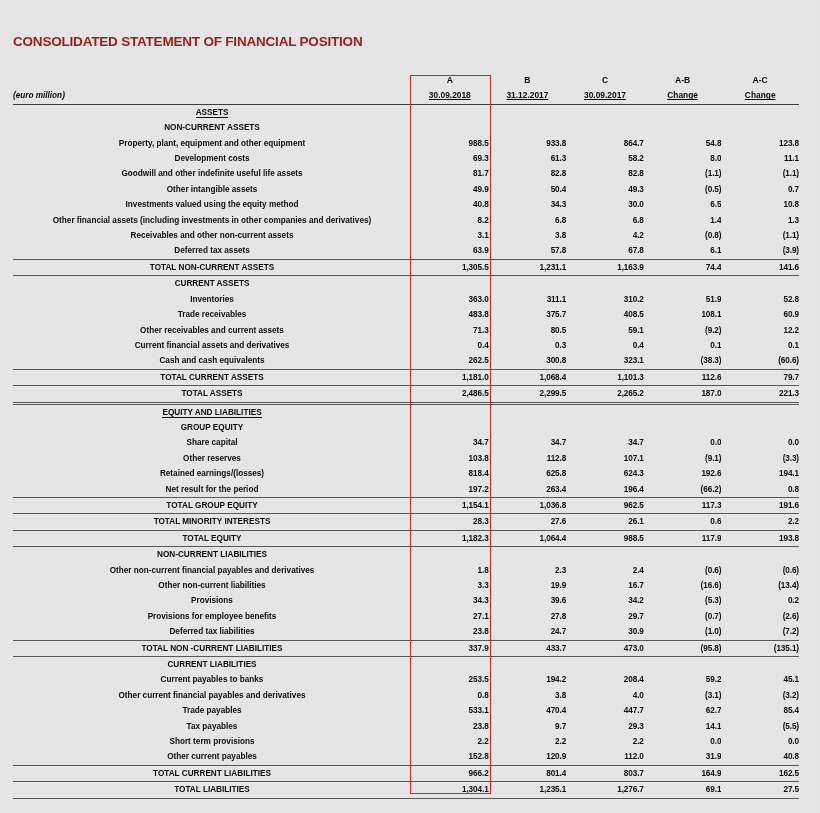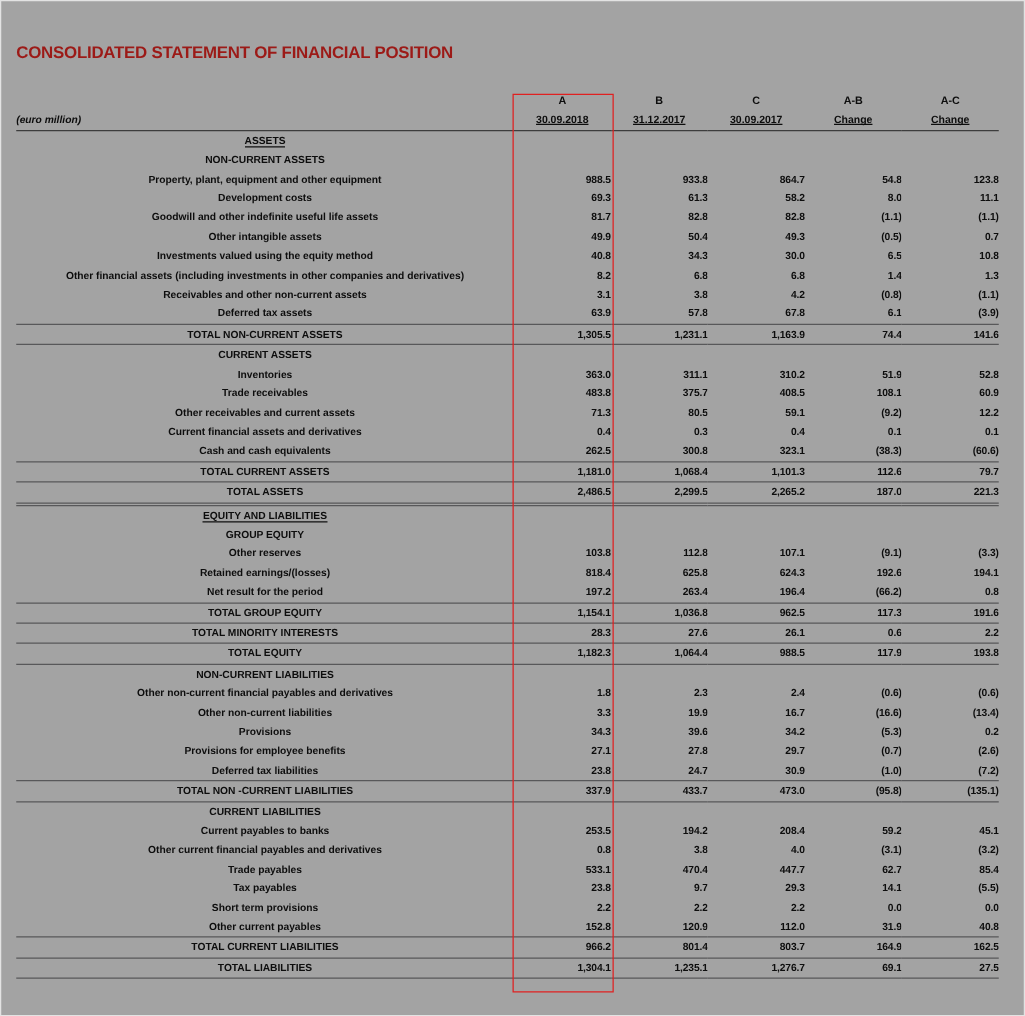--- a/index.html
+++ b/index.html
@@ -9,21 +9,21 @@
   }
   body {
     width: 820px;
     height: 813px;
     font-family: "Liberation Sans", sans-serif;
   }
   #page {
     position: relative;
     width: 820px;
     height: 813px;
-    background: #a3a3a3;
+    background: #e5e5e5;
     box-sizing: border-box;
     border: 1px solid #e3e3e3;
     overflow: hidden;
   }
   #title {
     position: absolute;
     left: 12px;
     top: 33px;
     font-size: 13.5px;
     font-weight: bold;
@@ -304,20 +304,28 @@
         </tr>
         <tr>
           <td class="label">GROUP EQUITY</td>
           <td class="num"></td>
           <td class="num"></td>
           <td class="num"></td>
           <td class="num"></td>
           <td class="num"></td>
         </tr>
         <tr>
+          <td class="label">Share capital</td>
+          <td class="num">34.7</td>
+          <td class="num">34.7</td>
+          <td class="num">34.7</td>
+          <td class="num">0.0</td>
+          <td class="num">0.0</td>
+        </tr>
+        <tr>
           <td class="label">Other reserves</td>
           <td class="num">103.8</td>
           <td class="num">112.8</td>
           <td class="num">107.1</td>
           <td class="num">(9.1)</td>
           <td class="num">(3.3)</td>
         </tr>
         <tr>
           <td class="label">Retained earnings/(losses)</td>
           <td class="num">818.4</td>

